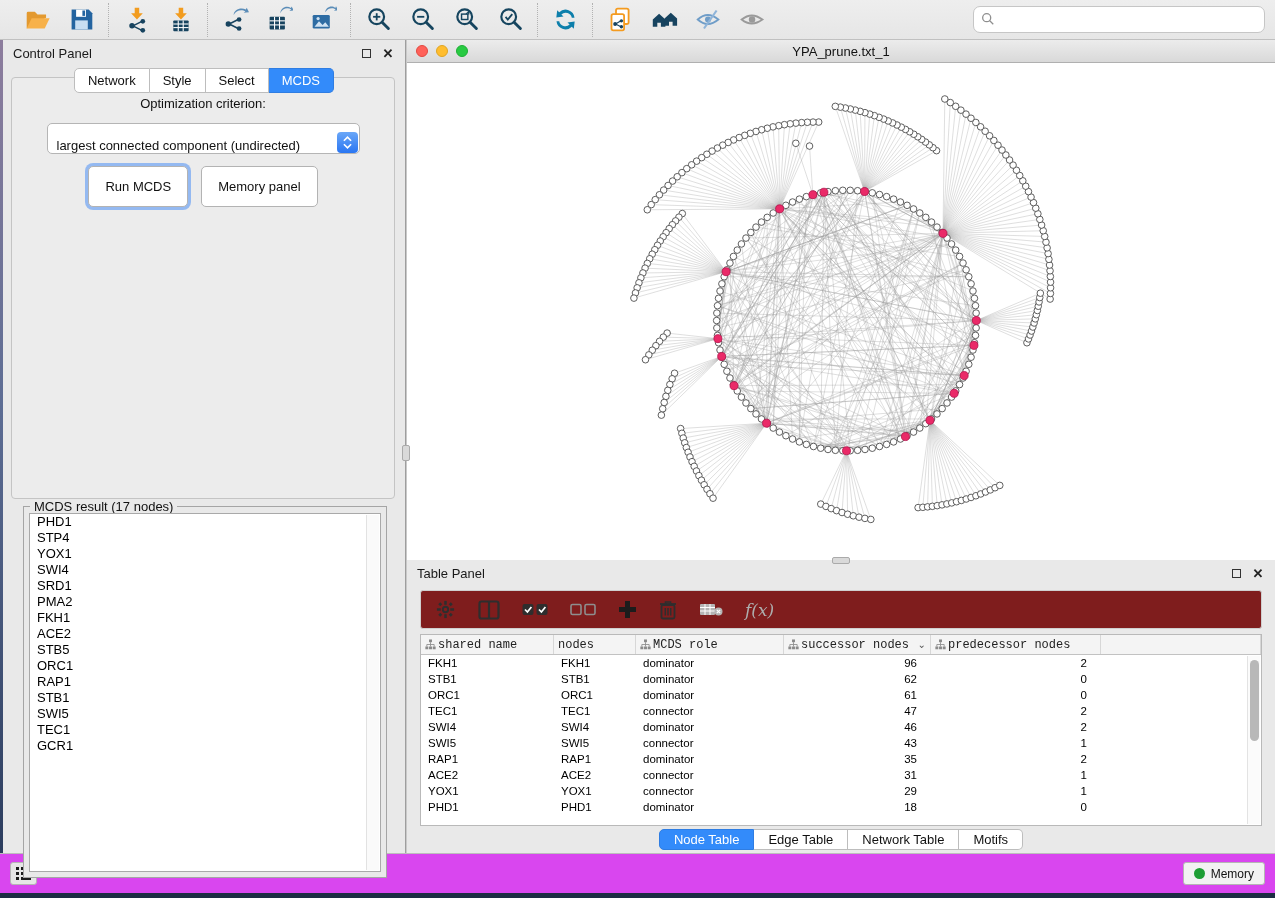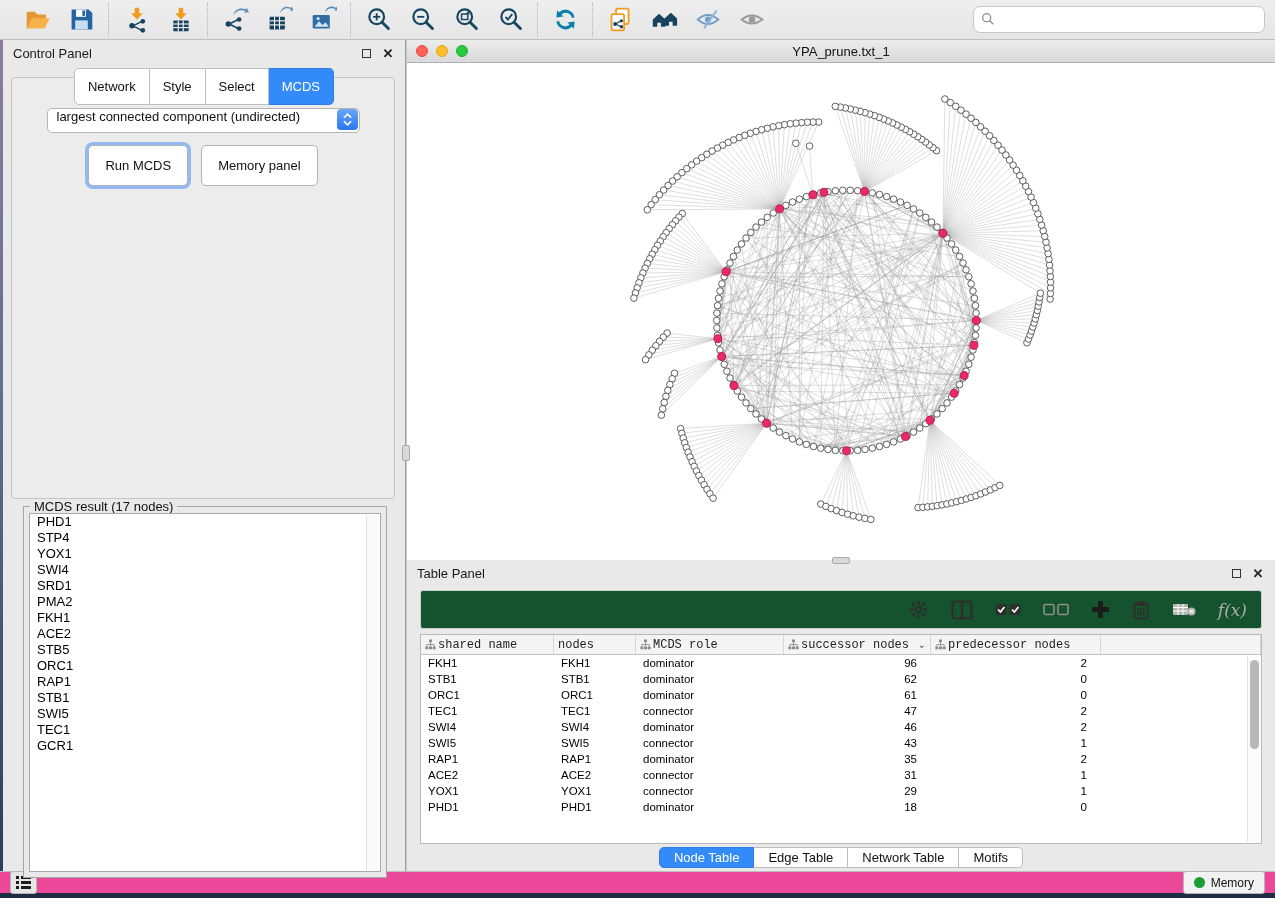--- a/index.html
+++ b/index.html
@@ -30,30 +30,30 @@
     position:relative; flex:0 0 auto; }
   .panel-hdr { height:26px; display:flex; align-items:center; padding:0 10px; font-size:13px; color:#1a1a1a; }
   .panel-hdr .sp { flex:1; }
   .wicon { width:14px; height:14px; display:flex; align-items:center; justify-content:center;
     font-size:12px; color:#222; margin-left:8px; cursor:pointer; }
   .float-box { width:9px; height:9px; border:1.5px solid #333; }
   .close-x { font-weight:bold; font-size:13px; line-height:1; }
 
   .seg-tabs { display:flex; justify-content:center; margin-top:2px; position:relative; z-index:2; }
   .seg-tab { font-size:13px; padding:3px 13px; background:#fff; border:1px solid #bdbdbd;
-    border-left-width:0; color:#111; cursor:pointer; height:37px; display:flex; align-items:center; }
+    border-left-width:0; color:#111; cursor:pointer; height:25px; display:flex; align-items:center; }
   .seg-tab:first-child { border-left-width:1px; border-radius:5px 0 0 5px; }
   .seg-tab:last-child { border-radius:0 5px 5px 0; }
   .seg-tab.sel { background:#338bfa; border-color:#2f7de2; color:#fff; }
 
   .cp-inner { position:absolute; left:8px; right:10px; top:37px; height:422px;
     background:#ececec; border:1px solid #c4c4c4; border-radius:4px; padding-top:18px; }
   .opt-label { text-align:center; font-size:13px; color:#111; margin-bottom:12px; }
-  .dropdown { margin:12px auto; width:313px; height:25px; background:#fff; border:1px solid #b5b5b5;
-    border-radius:5px; display:flex; align-items:flex-start; cursor:pointer; position:relative; }
+  .dropdown { margin:12px auto; width:313px; height:31px; background:#fff; border:1px solid #b5b5b5;
+    border-radius:5px; display:flex; align-items:flex-end; cursor:pointer; position:relative; }
   .dropdown .dval { flex:1; font-size:13px; color:#111; padding-left:9px; white-space:nowrap; }
   .dd-step { width:21px; height:21px; margin-right:1px; border-radius:4px;
     background:linear-gradient(#6aa7f8,#2a76f2); display:flex; flex-direction:column;
     align-items:center; justify-content:center; gap:1px; }
   .dd-step svg { width:9px; height:6px; }
   .btnrow { display:flex; justify-content:center; gap:13px; margin-top:12px; }
   .mac-btn { background:#fff; border:1px solid #b3b3b3; border-radius:5px; height:41px;
     padding:0 16px; font-size:13px; color:#111; cursor:pointer; font-family:"Liberation Sans",sans-serif; }
   .mac-btn.focused { box-shadow:0 0 0 3px rgba(77,144,245,.55); }
 
@@ -82,22 +82,22 @@
   .tl.grn{ background:#28ca42; border:1px solid #1eaf34;}
   .net-title { position:absolute; left:0; right:0; text-align:center; font-size:13px; color:#111; pointer-events:none; }
   .net-canvas { flex:1; background:#fff; position:relative; }
   .net-canvas svg { position:absolute; inset:0; }
   .h-handle { position:absolute; bottom:-4px; left:50%; margin-left:-9px; width:18px; height:7px;
     background:#d9d9d9; border:1px solid #aaa; border-radius:2px; z-index:5; cursor:row-resize; }
 
   
   .tpanel { flex:1; display:flex; flex-direction:column; background:#e9e9e9; border-left:1px solid #c9c9c9;
     position:relative; min-height:0; }
-  .tp-toolbar { margin:4px 13px 0 13px; height:39px; background:#14532d; border:1px solid #cfcfcf;
-    border-radius:3px; display:flex; align-items:center; gap:22px; padding:0 14px; flex:0 0 auto;justify-content:flex-end; }
+  .tp-toolbar { margin:4px 13px 0 13px; height:39px; background:#7f1d1d; border:1px solid #cfcfcf;
+    border-radius:3px; display:flex; align-items:center; gap:22px; padding:0 14px; flex:0 0 auto; }
   .tp-icon { display:flex; align-items:center; justify-content:center; height:26px; cursor:pointer; }
   .tp-icon.disabled { cursor:default; }
   .fx-label { font-family:"DejaVu Serif", serif; font-style:italic; font-size:17px; color:#aeaeae; }
 
   .tbl-wrap { margin:5px 13px 0 13px; flex:1; background:#fff; border:1px solid #b9b9b9;
     position:relative; overflow:hidden; min-height:0; }
   .tbl-header { display:flex; height:20px; background:#f4f4f4; border-bottom:1px solid #c2c2c2;
     font-size:12px; color:#222; }
   .th-cell { display:flex; align-items:center; border-right:1px solid #d7d7d7; padding:0 4px; position:relative; }
   .th-cell .lbl { flex:1; text-align:left; white-space:nowrap; overflow:hidden;font-family:Liberation Mono, monospace; }
@@ -109,21 +109,21 @@
   .c0{width:133px;} .c1{width:82px;} .c2{width:148px;} .c3{width:147px;} .c4{width:170px;} .cf{flex:1;}
   .td.c3,.td.c4 { text-align:right; padding-right:14px; }
   .tbl-scroll { position:absolute; top:21px; bottom:1px; right:1px; width:13px; background:#fbfbfb;
     border-left:1px solid #e3e3e3; }
   .tbl-thumb { position:absolute; top:4px; left:2px; width:9px; height:48%; background:#b8b8b8; border-radius:5px; }
 
   .tp-tabs { height:27px; display:flex; justify-content:center; align-items:center; flex:0 0 auto; }
   .tp-tabs .seg-tab { height:21px; font-size:13px; padding:2px 14px; }
 
   
-  .statusbar { height:22px; background:#ec4899; border-top:1px solid #bdbdbd;
+  .statusbar { height:40px; background:#d946ef; border-top:1px solid #bdbdbd;
     display:flex; align-items:center; padding:0 10px; flex:0 0 auto; }
   .status-left-btn { width:27px; height:23px; background:#e6e6e6; border:1px solid #b5b5b5;
     border-radius:3px; display:flex; align-items:center; justify-content:center; cursor:pointer; }
   .mem-btn { margin-left:auto; height:23px; background:#f2f2f2; border:1px solid #b5b5b5; border-radius:3px;
     display:flex; align-items:center; gap:6px; padding:0 10px; font-size:12px; color:#111; cursor:pointer; }
   .mem-dot { width:11px; height:11px; border-radius:50%; background:#1d9e34; }
 </style>
 </head>
 <body>
 
@@ -301,20 +301,21 @@
           </span>
         <span class="wicon close-x">✕</span>
       </div>
       <div class="seg-tabs">
           <div class="seg-tab">Network</div>
           <div class="seg-tab">Style</div>
           <div class="seg-tab">Select</div>
           <div class="seg-tab sel">MCDS</div>
         </div>
       <div class="cp-inner">
+        <div class="opt-label">Optimization criterion:</div>
         <div class="dropdown">
           <span class="dval">largest connected component (undirected)</span>
           <span class="dd-step">
             <svg viewBox="0 0 10 6">
                 <path d="M1 5 L5 1 L9 5" fill="none" stroke="#fff" stroke-width="1.8"></path>
               </svg>
             <svg viewBox="0 0 10 6">
                 <path d="M1 1 L5 5 L9 1" fill="none" stroke="#fff" stroke-width="1.8"></path>
               </svg>
           </span>

